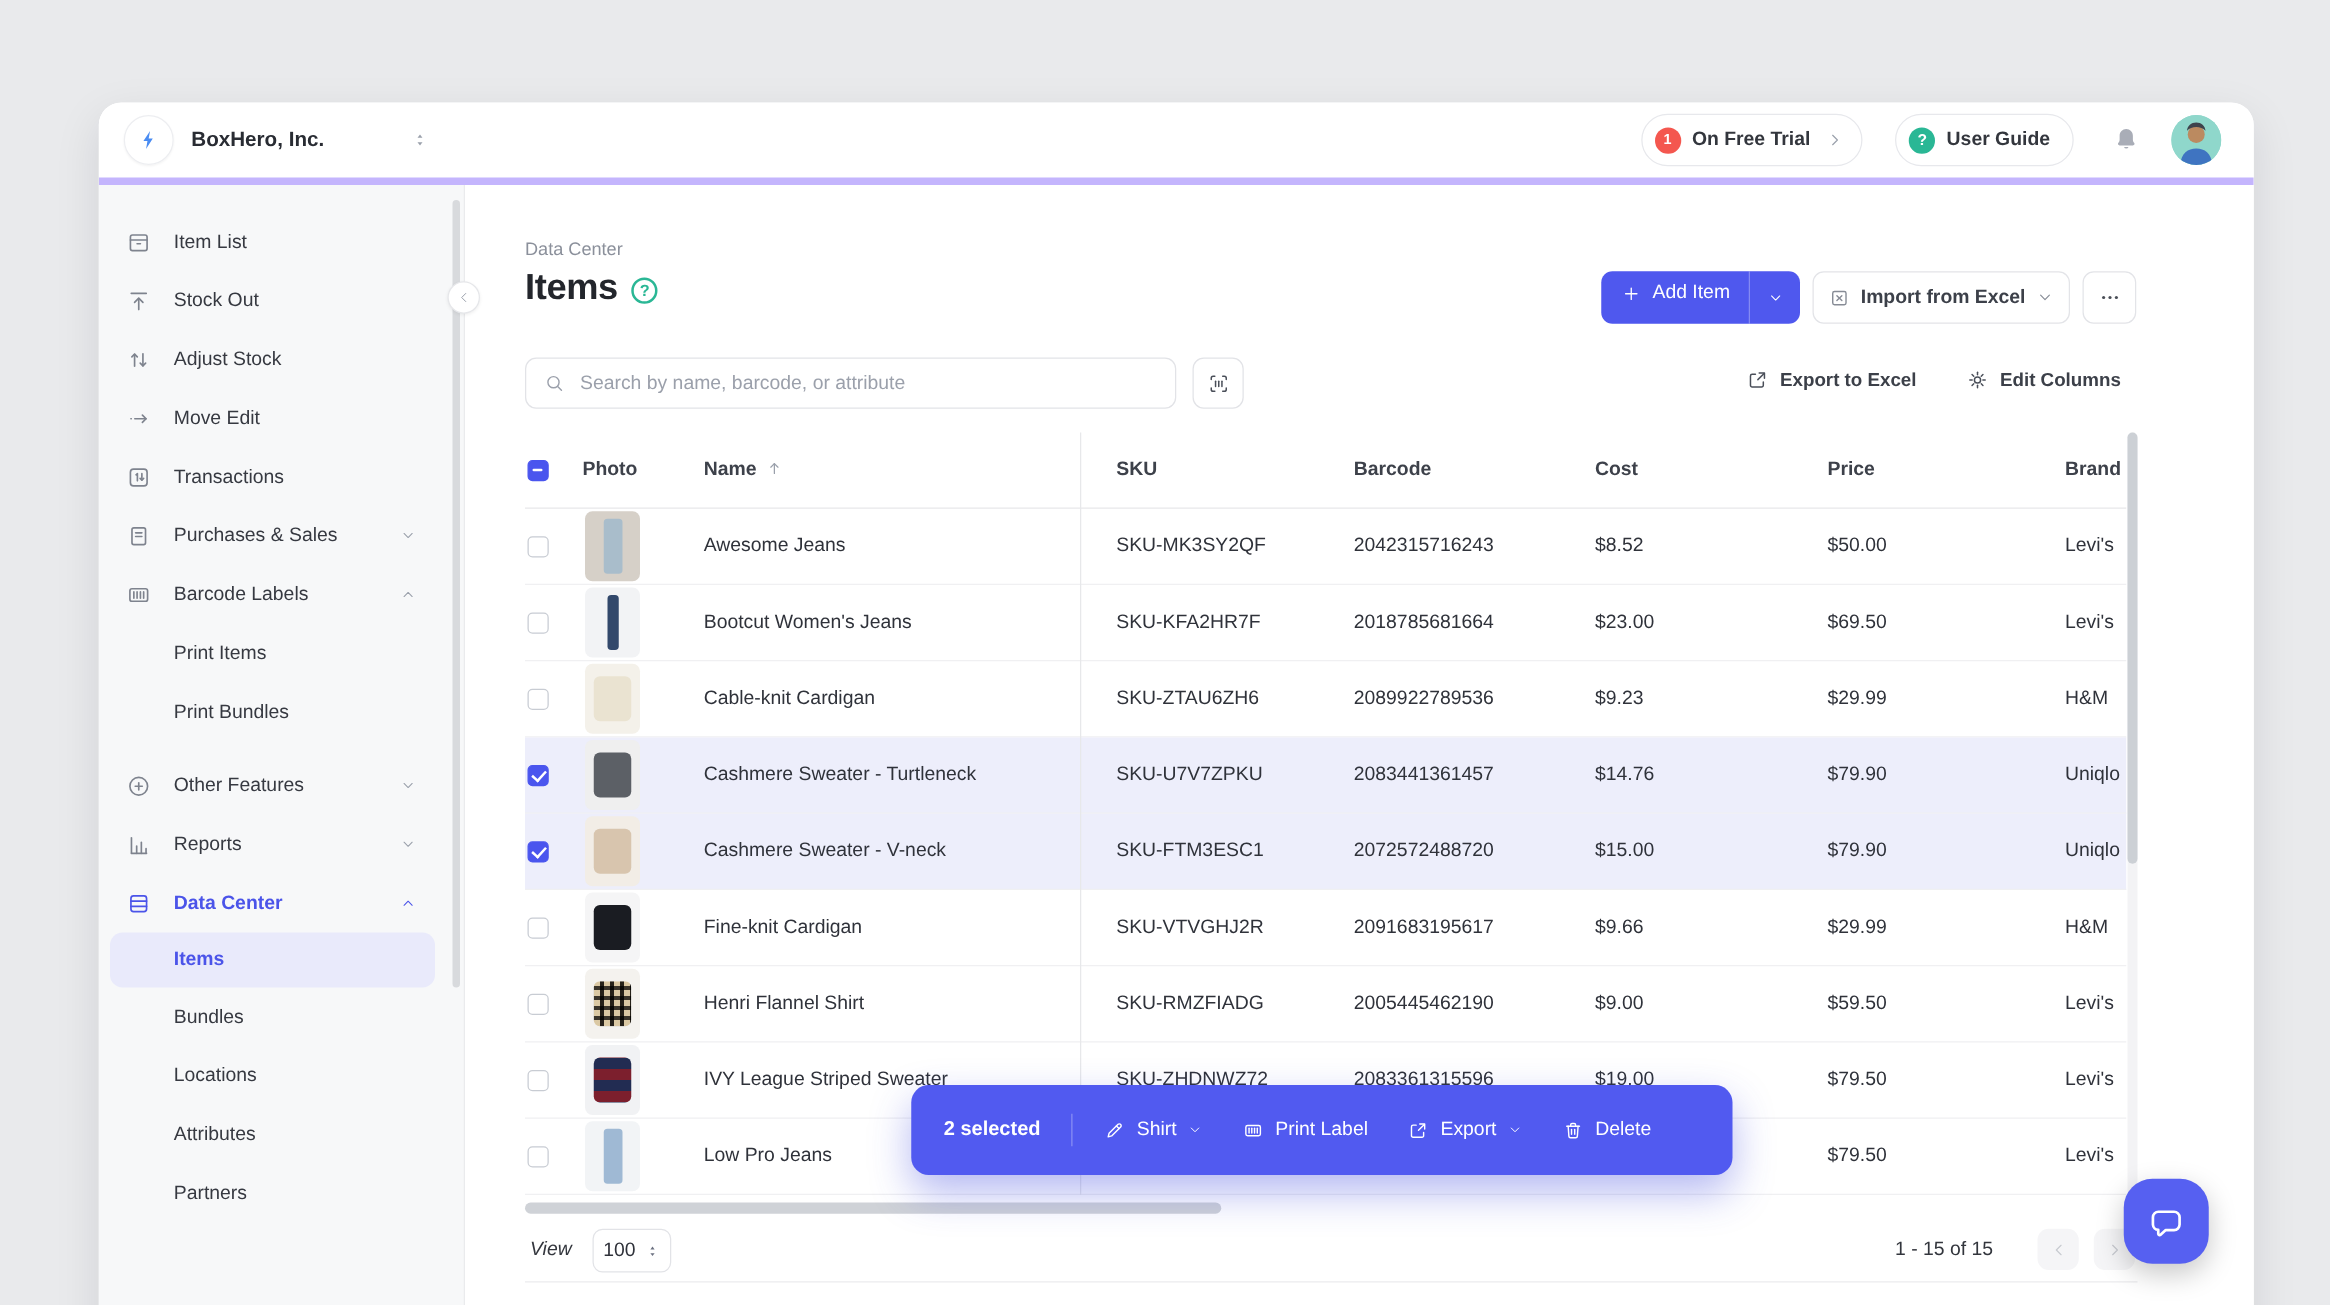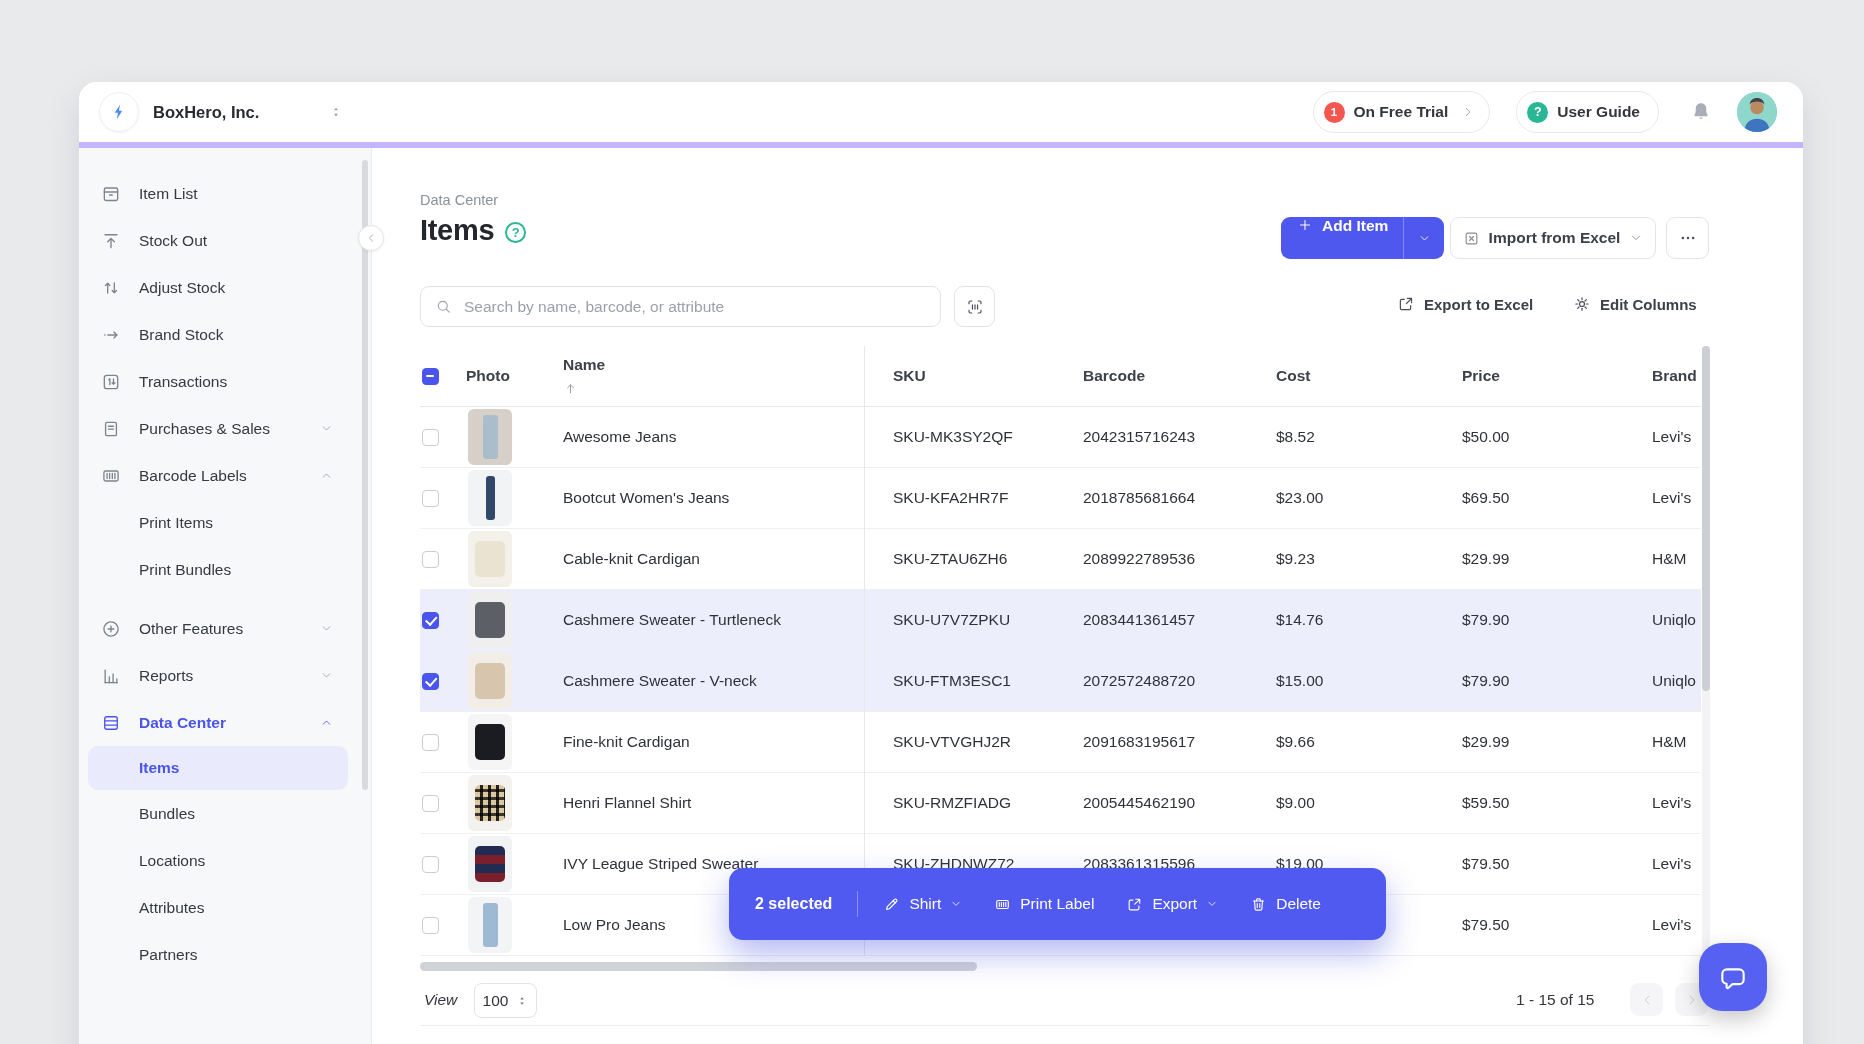--- a/index.html
+++ b/index.html
@@ -60,21 +60,21 @@
 
   
   .breadcrumb{position:absolute;left:48px;top:44px;font-size:14.5px;color:#8b909b;}
   .title-row{position:absolute;left:48px;top:66px;display:flex;align-items:center;gap:11px;}
   .title{font-size:29px;font-weight:700;color:#23262c;letter-spacing:-.3px;}
   .help{width:21px;height:21px;border-radius:50%;border:2px solid #2ab795;color:#2ab795;font-size:13px;font-weight:700;
     display:flex;align-items:center;justify-content:center;margin-top:4px;}
 
   .btn-add{position:absolute;left:909px;top:69px;height:42px;border-radius:9px;background:#4f58ee;color:#fff;
     display:flex;align-items:stretch;overflow:hidden;cursor:pointer;}
-  .add-main{display:flex;align-items:flex-start;gap:9px;padding:0 15px 16px 16px;font-size:15.5px;font-weight:700;}
+  .add-main{display:flex;align-items:flex-end;gap:9px;padding:0 15px 16px 16px;font-size:15.5px;font-weight:400;}
   .add-main svg{width:16px;height:16px;stroke-width:2;}
   .add-split{width:1px;background:rgba(255,255,255,.3);}
   .add-caret{width:40px;display:flex;align-items:center;justify-content:center;}
   .btn-import{position:absolute;left:1078px;top:69px;width:206px;height:42px;border:1px solid #e3e4e8;border-radius:9px;
     background:#fff;display:flex;align-items:center;justify-content:center;gap:9px;font-size:15.5px;font-weight:700;color:#3c4049;}
   .btn-import .xbox{color:#878c96;}
   .btn-import .xbox svg{width:17px;height:17px;}
   .btn-import .chev{color:#878c96;}
   .btn-more{position:absolute;left:1294px;top:69px;width:43px;height:42px;border:1px solid #e3e4e8;border-radius:9px;
     background:#fff;display:flex;align-items:center;justify-content:center;color:#4a4e57;}
@@ -97,21 +97,21 @@
   .link-export{left:1025px;}
   .link-cols{left:1201px;align-items:flex-end;}
 
   
   .table{position:absolute;left:48px;top:198px;width:1281px;}
   .thead,.trow{display:grid;grid-template-columns:46px 97px 330px 190px 193px 186px 190px 1fr;
     align-items:center;height:61px;}
   .thead{border-bottom:1px solid #e7e8ea;font-size:15.5px;font-weight:700;color:#3d414a;}
   .trow{border-bottom:1px solid #f0f0f2;font-size:15.5px;color:#2f323a;}
   .trow.selected{background:#edeefb;}
-  .name-h{display:flex;align-items:flex-start;gap:7px;flex-direction:column;}
+  .name-h{display:flex;align-items:flex-start;gap:7px;}
   .sort{color:#9aa0ab;}
   .sort svg{width:15px;height:15px;}
   .cb{width:17px;height:17px;border:1.5px solid #c8ccd3;border-radius:4px;background:#fff;margin-left:2px;position:relative;}
   .cb.on{background:#4a55ee;border-color:#4a55ee;}
   .cb.on::after{content:"";position:absolute;left:4.5px;top:1.5px;width:4.5px;height:8.5px;
     border:solid #fff;border-width:0 2px 2px 0;transform:rotate(42deg);}
   .cb.ind{background:#4a55ee;border-color:#4a55ee;}
   .cb.ind::after{content:"";position:absolute;left:2.8px;top:6.3px;width:8.5px;height:2.4px;background:#fff;border-radius:1px;}
   .thumb{width:44px;height:56px;border-radius:6px;display:flex;align-items:center;justify-content:center;margin-left:2px;}
   .garment{border-radius:5px;}
@@ -390,21 +390,21 @@
             </span>
     <span class="s-label">Adjust Stock</span>
 
   </div>
           <div class="side-item">
     <span class="s-ic">
               <svg viewBox="0 0 24 24">
                 <use href="#i-move-stock"></use>
               </svg>
             </span>
-    <span class="s-label">Brand Stock</span>
+    <span class="s-label">Move Edit</span>
 
   </div>
           <div class="side-item">
     <span class="s-ic">
               <svg viewBox="0 0 24 24">
                 <use href="#i-transactions"></use>
               </svg>
             </span>
     <span class="s-label">Transactions</span>
 

